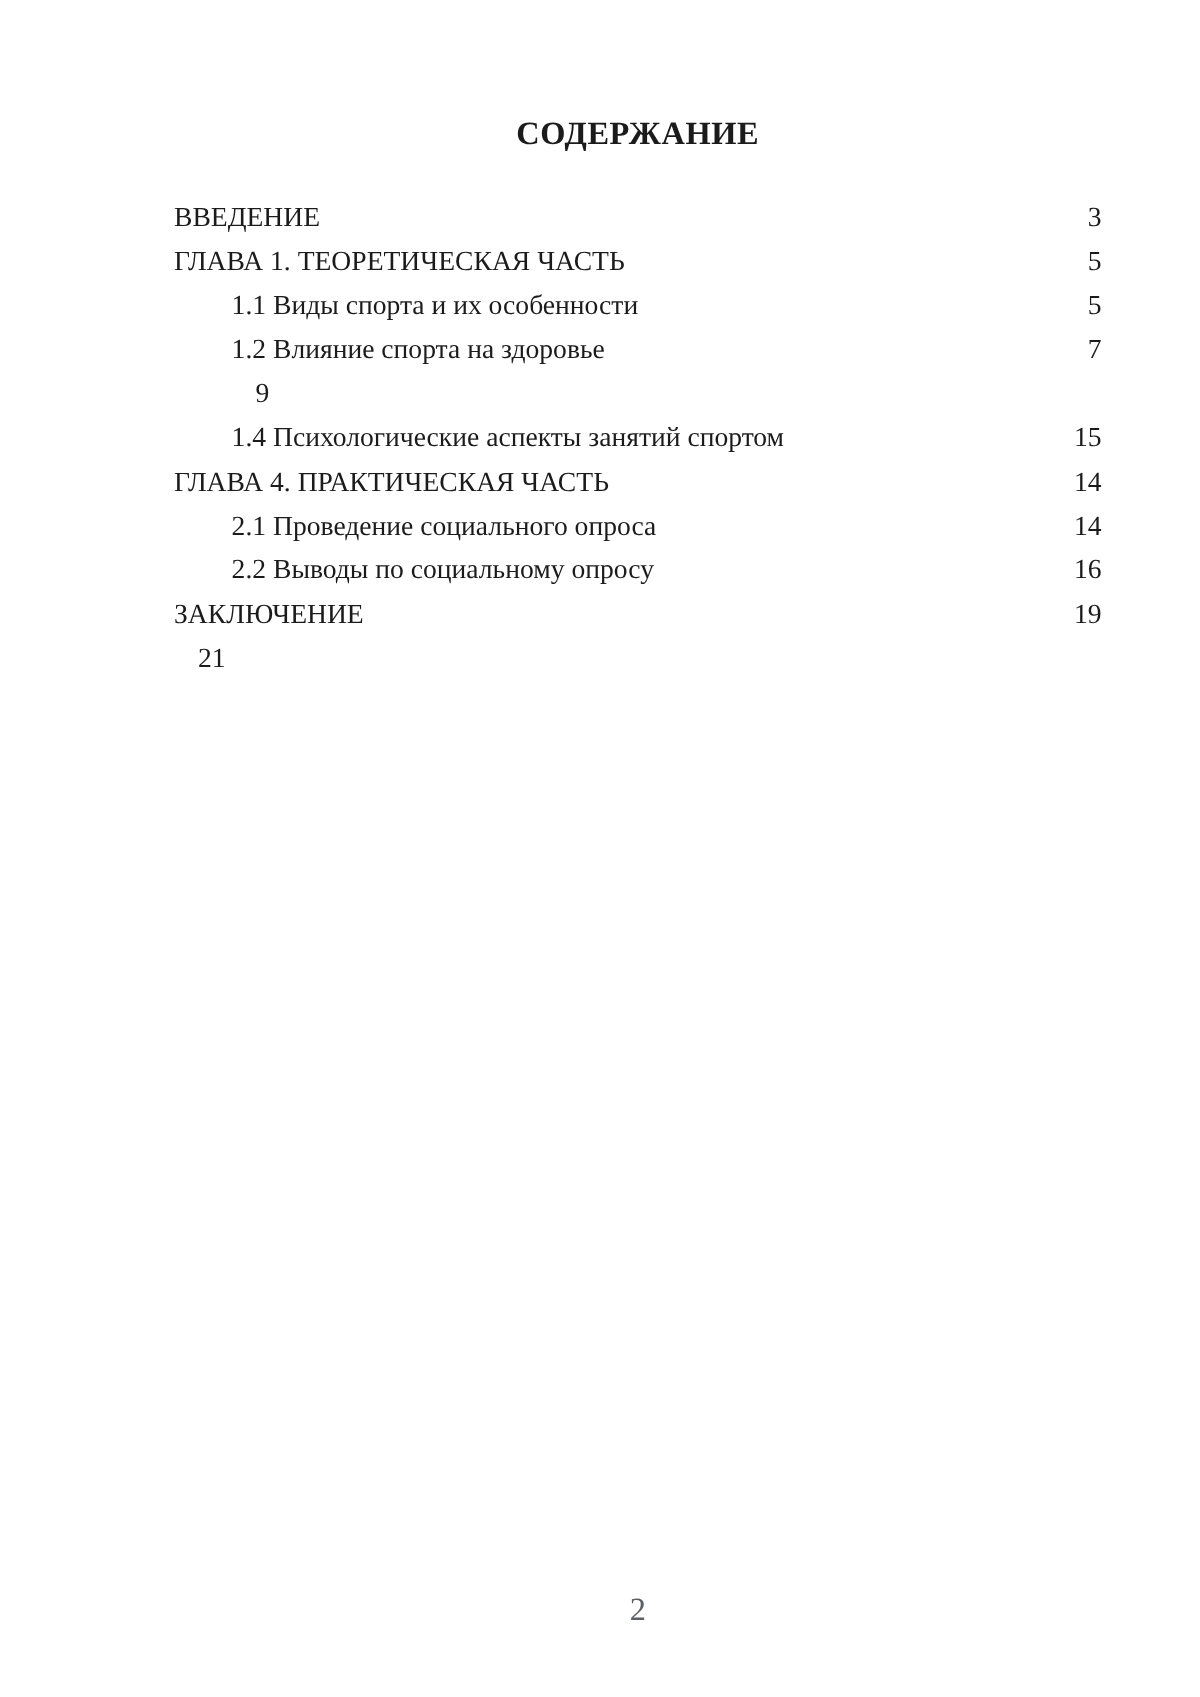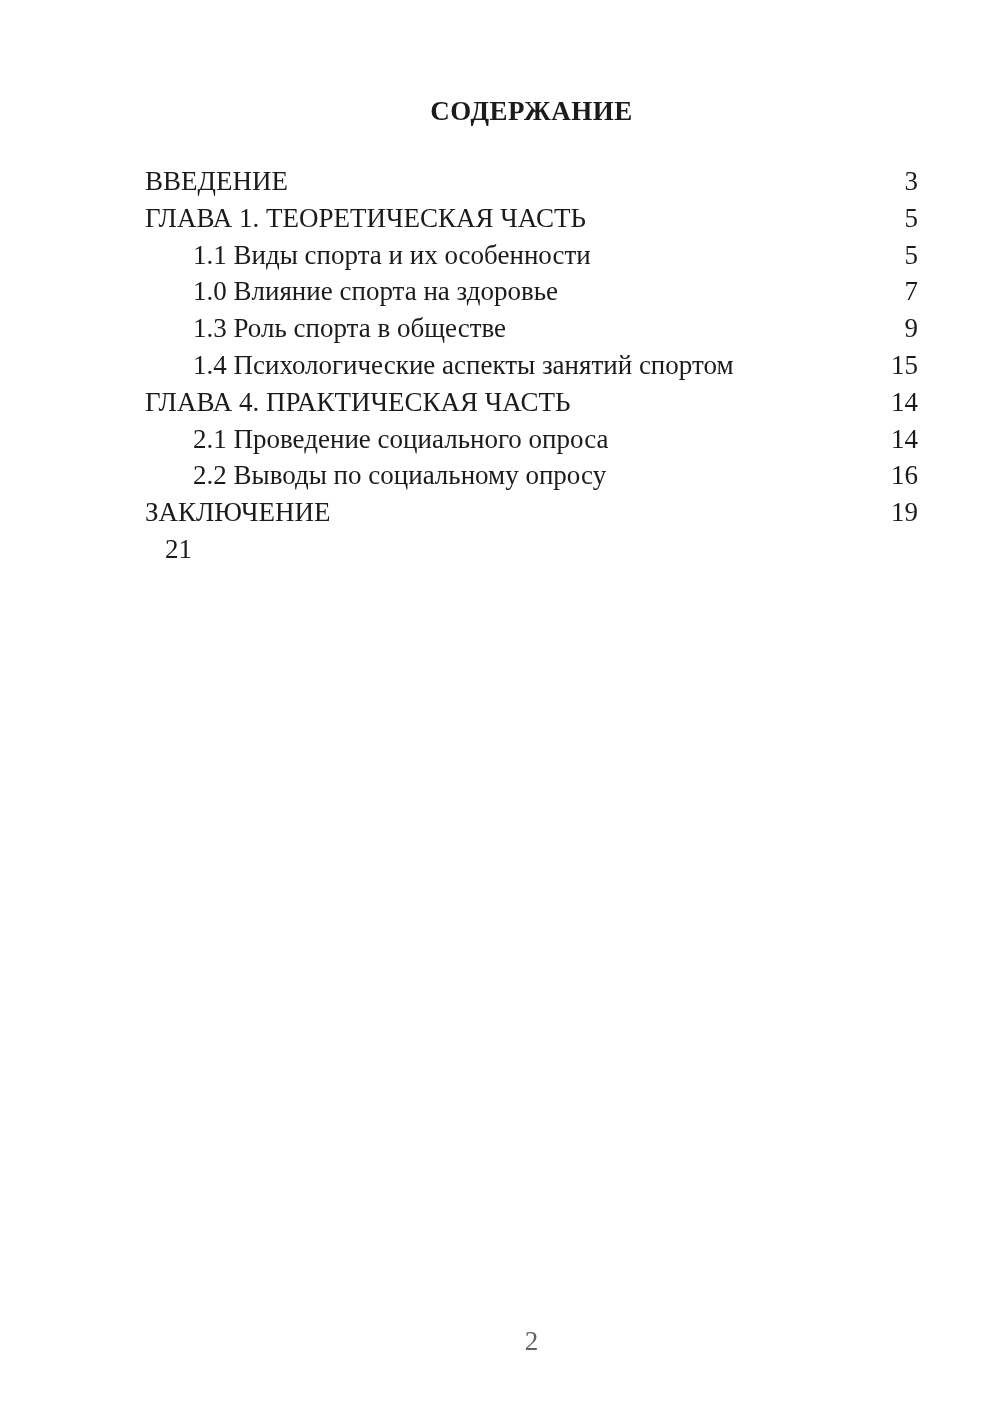--- a/index.html
+++ b/index.html
@@ -34,21 +34,21 @@
     left: 145px;
     width: 773px;
     top: 163px;
   }
   .toc-row {
     display: flex;
     justify-content: space-between;
     align-items: baseline;
     line-height: 36.8px;
     height: 36.8px;
-    font-size: 27px;
+    font-size: 23px;
     white-space: nowrap;
   }
   .toc-row.sub {
     padding-left: 48px;
   }
   .toc-label {
     flex: 0 1 auto;
     overflow: hidden;
   }
   .toc-page {
@@ -81,25 +81,24 @@
       </div>
       <div class="toc-row">
         <span class="toc-label">ГЛАВА 1. ТЕОРЕТИЧЕСКАЯ ЧАСТЬ</span>
         <span class="toc-page">5</span>
       </div>
       <div class="toc-row sub">
         <span class="toc-label">1.1 Виды спорта и их особенности</span>
         <span class="toc-page">5</span>
       </div>
       <div class="toc-row sub">
-        <span class="toc-label">1.0 Влияние спорта на здоровье</span>
+        <span class="toc-label">1.2 Влияние спорта на здоровье</span>
         <span class="toc-page">7</span>
       </div>
       <div class="toc-row sub">
-        <span class="toc-label">1.3 Роль спорта в обществе</span>
         <span class="toc-page">9</span>
       </div>
       <div class="toc-row sub">
         <span class="toc-label">1.4 Психологические аспекты занятий спортом</span>
         <span class="toc-page">15</span>
       </div>
       <div class="toc-row">
         <span class="toc-label">ГЛАВА 4. ПРАКТИЧЕСКАЯ ЧАСТЬ</span>
         <span class="toc-page">14</span>
       </div>

